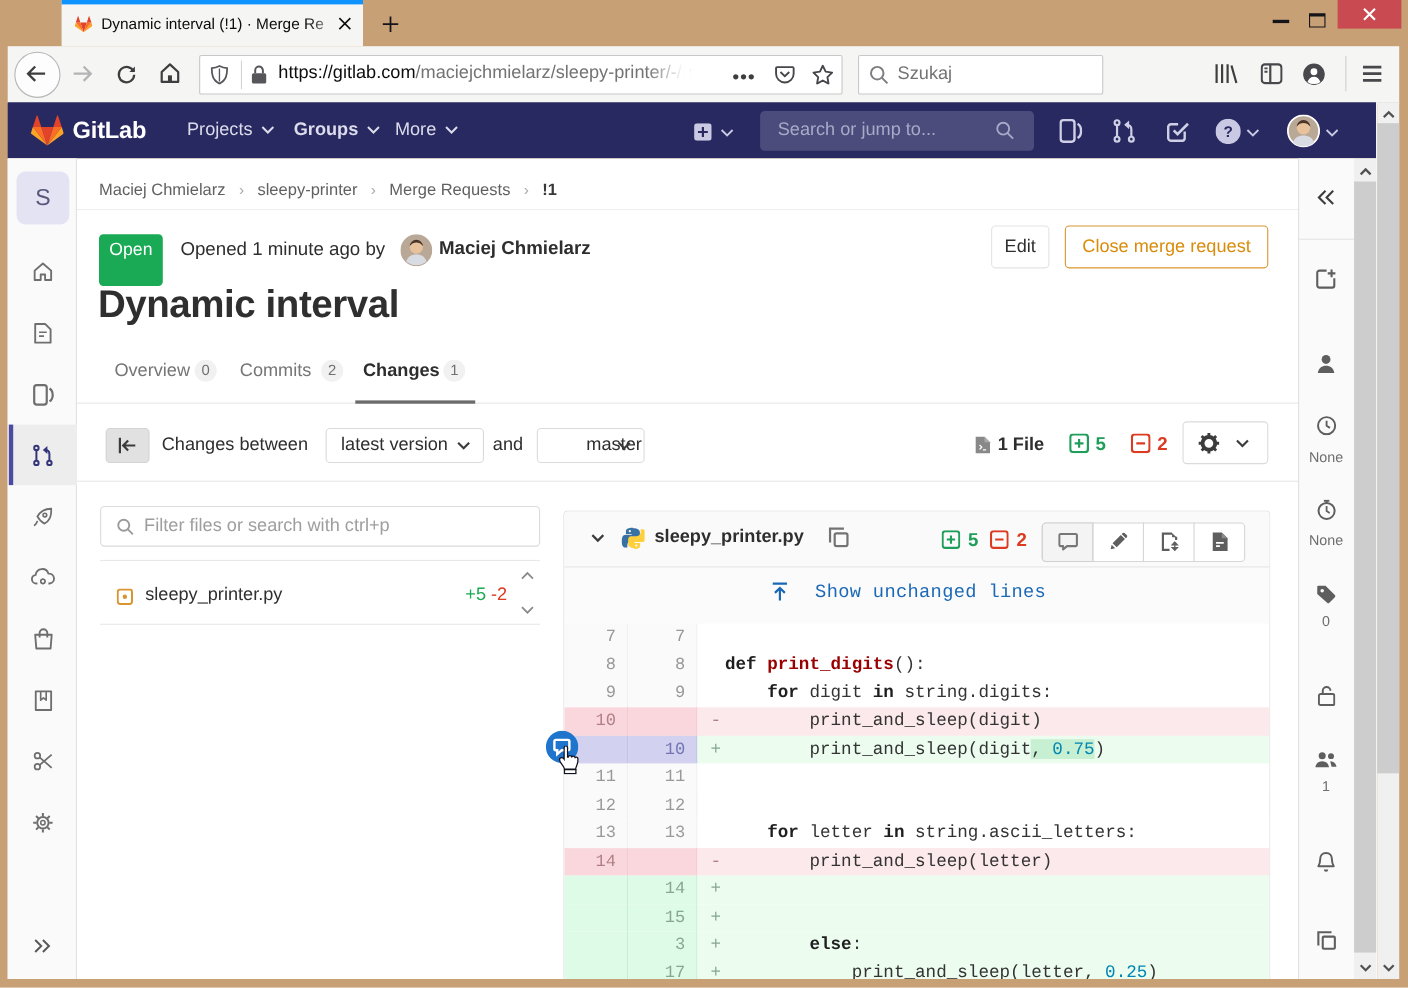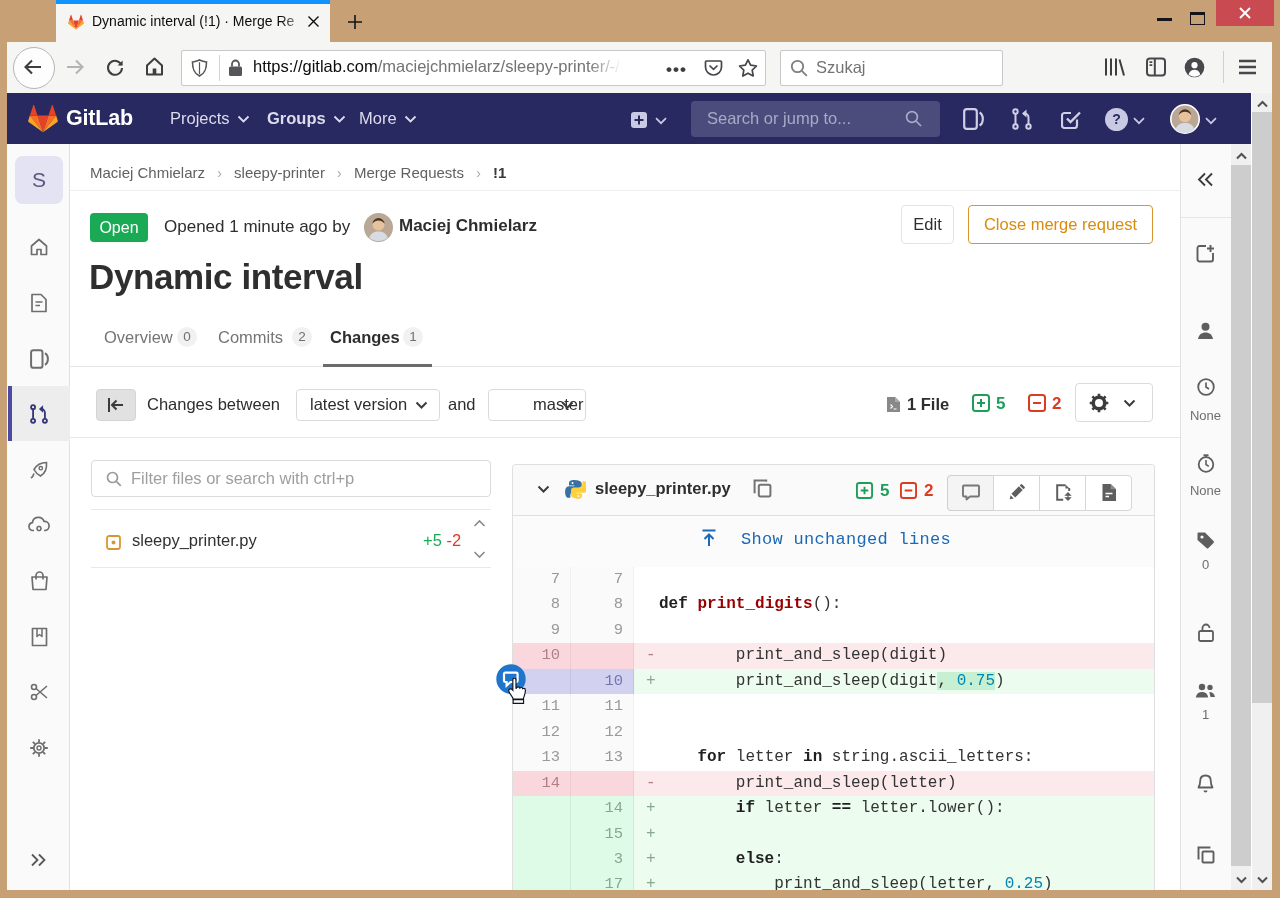--- a/index.html
+++ b/index.html
@@ -318,21 +318,21 @@
     </svg>
 
 <svg class="a" style="left:1197px;top:846px;" width="18" height="18" viewBox="0 0 18 18">
       <rect x="5.5" y="5.5" width="11" height="11" rx="1" stroke="#5e5e5e" stroke-width="1.9" fill="none"></rect>
       <path d="M12.5 2.5v-1h-11v11h1" stroke="#5e5e5e" stroke-width="1.9" fill="none"></path>
     </svg>
 
 <div class="a" style="left:90px;top:164px;font-size:15px;color:#616161;">Maciej Chmielarz <span style="color:#aaa;padding:0 8px;font-size:14px;">›</span> sleepy-printer <span style="color:#aaa;padding:0 8px;font-size:14px;">›</span> Merge Requests <span style="color:#aaa;padding:0 8px;font-size:14px;">›</span> <b style="color:#383838;">!1</b></div>
 <div class="a" style="left:70px;top:190px;width:1110px;height:1px;background:#eee;"></div>
 
-<div class="a" style="left:90px;top:213px;width:58px;height:29px;background:#1aaa55;border-radius:4px;color:#fff;font-size:16px;text-align:center;line-height:29px;">Open</div>
+<div class="a" style="left:90px;top:213px;width:58px;height:47px;background:#1aaa55;border-radius:4px;color:#fff;font-size:16px;text-align:center;line-height:29px;">Open</div>
 <div class="a" style="left:164px;top:217px;font-size:17px;color:#2e2e2e;">Opened 1 minute ago by</div>
 <svg class="a" style="left:364px;top:213px;" width="29" height="29" viewBox="0 0 30 30">
       <circle cx="15" cy="15" r="15" fill="#b9a896"></circle>
       <circle cx="15" cy="12" r="6.2" fill="#e8c29c"></circle>
       <path d="M15 5.2a6.5 6.5 0 0 0-6.3 6c2-2.6 4-3.4 6.3-3.4s4.3.8 6.3 3.4a6.5 6.5 0 0 0-6.3-6z" fill="#4a3526"></path>
       <path d="M5.5 25.5c1.6-4.6 5-6.4 9.5-6.4s7.9 1.8 9.5 6.4a15 15 0 0 1-19 0z" fill="#d8dce2"></path>
     </svg>
 <div class="a" style="left:399px;top:216px;font-size:17px;font-weight:700;color:#2e2e2e;">Maciej Chmielarz</div>
 <div class="a" style="left:901px;top:205px;width:53px;height:39px;border:1px solid #e3e3e3;box-sizing:border-box;border-radius:4px;font-size:16.5px;color:#2e2e2e;text-align:center;line-height:37px;">Edit</div>
 <div class="a" style="left:968px;top:205px;width:185px;height:39px;border:1px solid #d99530;box-sizing:border-box;border-radius:4px;font-size:16.5px;color:#d98c0b;text-align:center;line-height:37px;">Close merge request</div>
@@ -475,20 +475,21 @@
           <div class="code"></div>
         </div>
     <div class="row" style="top:25.45px;">
           <div class="c1">8</div>
           <div class="c2">8</div>
           <div class="code"><span class="ct"><span class="kw">def</span> <span class="fn">print_digits</span>():</span></div>
         </div>
     <div class="row" style="top:50.9px;">
           <div class="c1">9</div>
           <div class="c2">9</div>
+          <div class="code"><span class="ct">    <span class="kw">for</span> digit <span class="kw">in</span> string.digits:</span></div>
         </div>
     <div class="row del" style="top:76.35px;">
           <div class="c1">10</div>
           <div class="c2"></div>
           <div class="code"><span class="mk">-</span><span class="ct">        print_and_sleep(digit)</span></div>
         </div>
     <div class="row add hl" style="top:101.8px;">
           <div class="c1"></div>
           <div class="c2">10</div>
           <div class="code"><span class="mk">+</span><span class="ct">        print_and_sleep(digit<span class="ihl">, <span class="nm">0.75</span></span>)</span></div>
@@ -508,21 +509,21 @@
           <div class="code"><span class="ct">    <span class="kw">for</span> letter <span class="kw">in</span> string.ascii_letters:</span></div>
         </div>
     <div class="row del" style="top:203.6px;">
           <div class="c1">14</div>
           <div class="c2"></div>
           <div class="code"><span class="mk">-</span><span class="ct">        print_and_sleep(letter)</span></div>
         </div>
     <div class="row add" style="top:229.05px;">
           <div class="c1"></div>
           <div class="c2">14</div>
-          <div class="code"><span class="mk">+</span><span class="ct">        <span class="kw">if</span> letter <span class="kw">==</span> letter.lower():</span></div>
+          <div class="code"><span class="mk">+</span></div>
         </div>
     <div class="row add" style="top:254.5px;padding-left:38px;">
           <div class="c1"></div>
           <div class="c2">15</div>
           <div class="code"><span class="mk">+</span></div>
         </div>
     <div class="row add" style="top:279.95px;">
           <div class="c1"></div>
           <div class="c2">3</div>
           <div class="code"><span class="mk">+</span><span class="ct">        <span class="kw">else</span>:</span></div>

